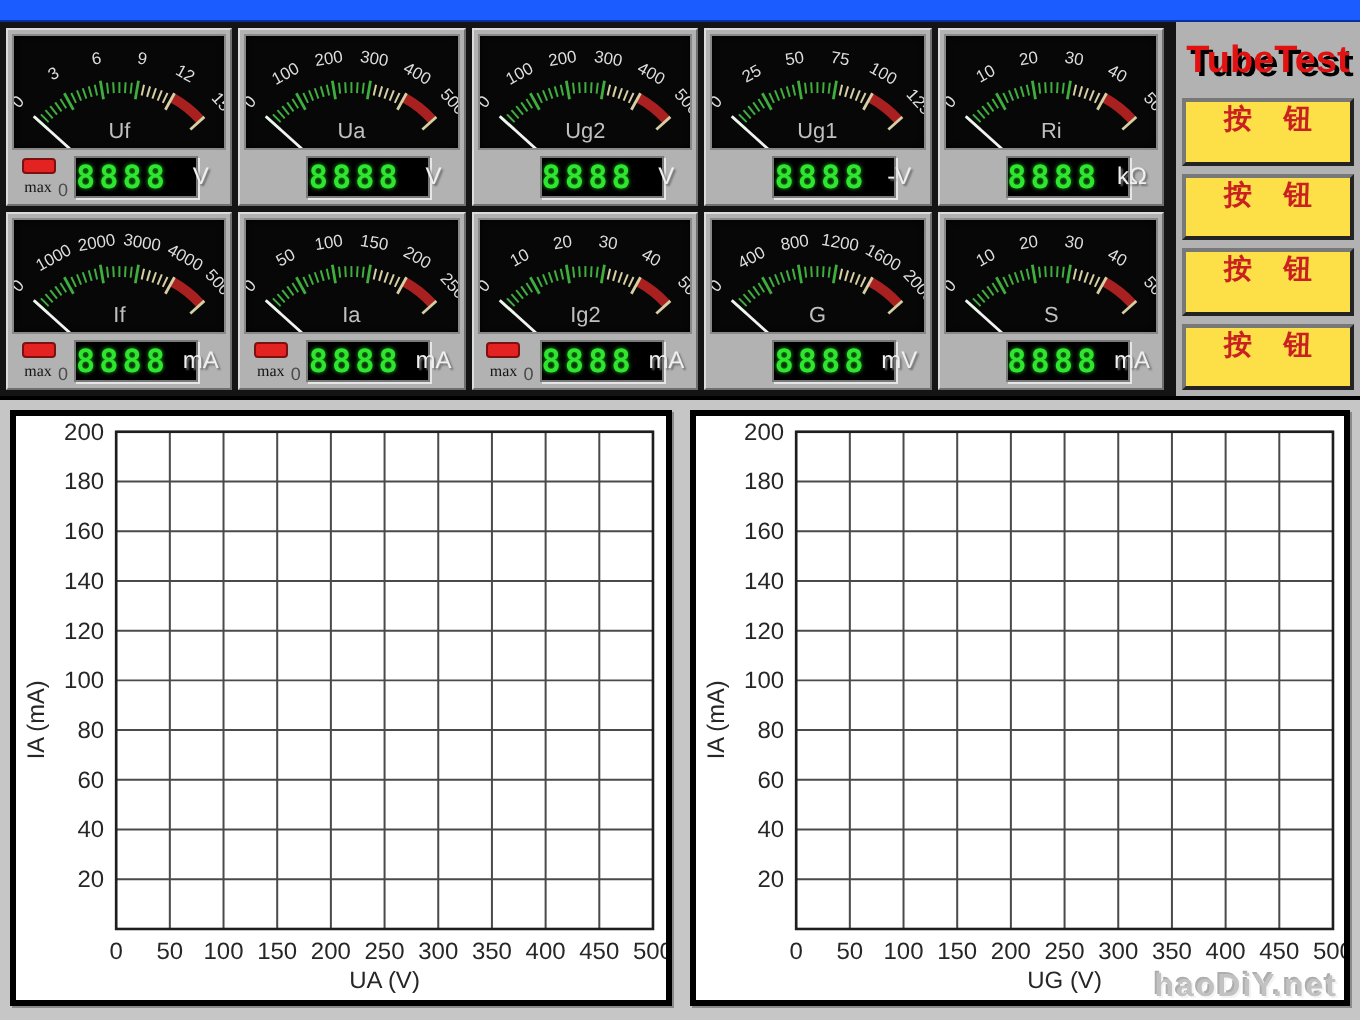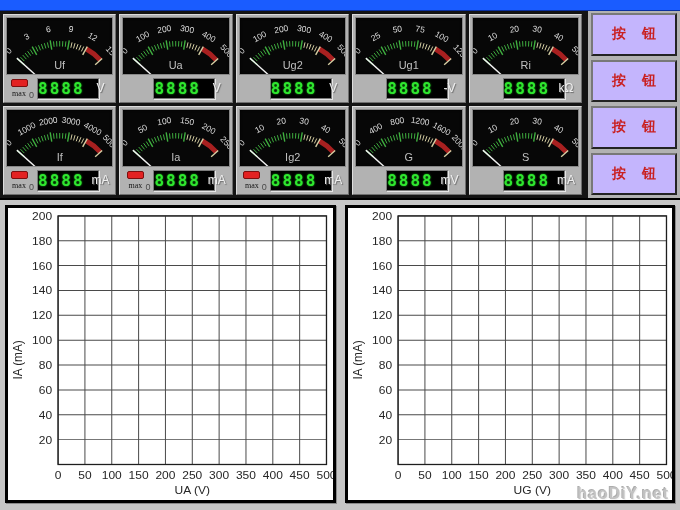--- a/index.html
+++ b/index.html
@@ -98,25 +98,25 @@
   .logo{
     height:36px;display:flex;align-items:center;justify-content:center;
     font-weight:bold;font-size:19px;letter-spacing:0px;
     color:#e01212;
     text-shadow:2px 2px 0 #000;
     font-family:"Liberation Sans", sans-serif;
   }
   .buttons{flex:1;display:flex;flex-direction:column;gap:4px;}
   .btn{
     flex:1;
-    background:#c4b5fd;
+    background:#fde047;
     border:2px outset #787878;
     color:#c92020;
     font-size:14px;font-weight:bold;letter-spacing:6px;
-    display:flex;align-items:center;justify-content:center;
+    display:flex;justify-content:center;
     text-indent:6px;
     cursor:pointer;
   }
 
   
   .charts{
     position:relative;
     height:309px;width:680px;box-sizing:border-box;
     background:#c6c6c6;
     display:flex;gap:9px;
@@ -688,20 +688,21 @@
     <div class="meter-strip">
 
       <div class="lcd">
         <span class="lcd-text">8888</span>
       </div>
       <div class="unit">mA</div>
     </div>
   </div>
 </div>
     <div class="side-col">
+      <div class="logo">TubeTest</div>
       <div class="buttons" id="buttons">
   <div class="btn">
             <span>按 钮</span>
           </div>
 
   <div class="btn">
             <span>按 钮</span>
           </div>
 
   <div class="btn">

